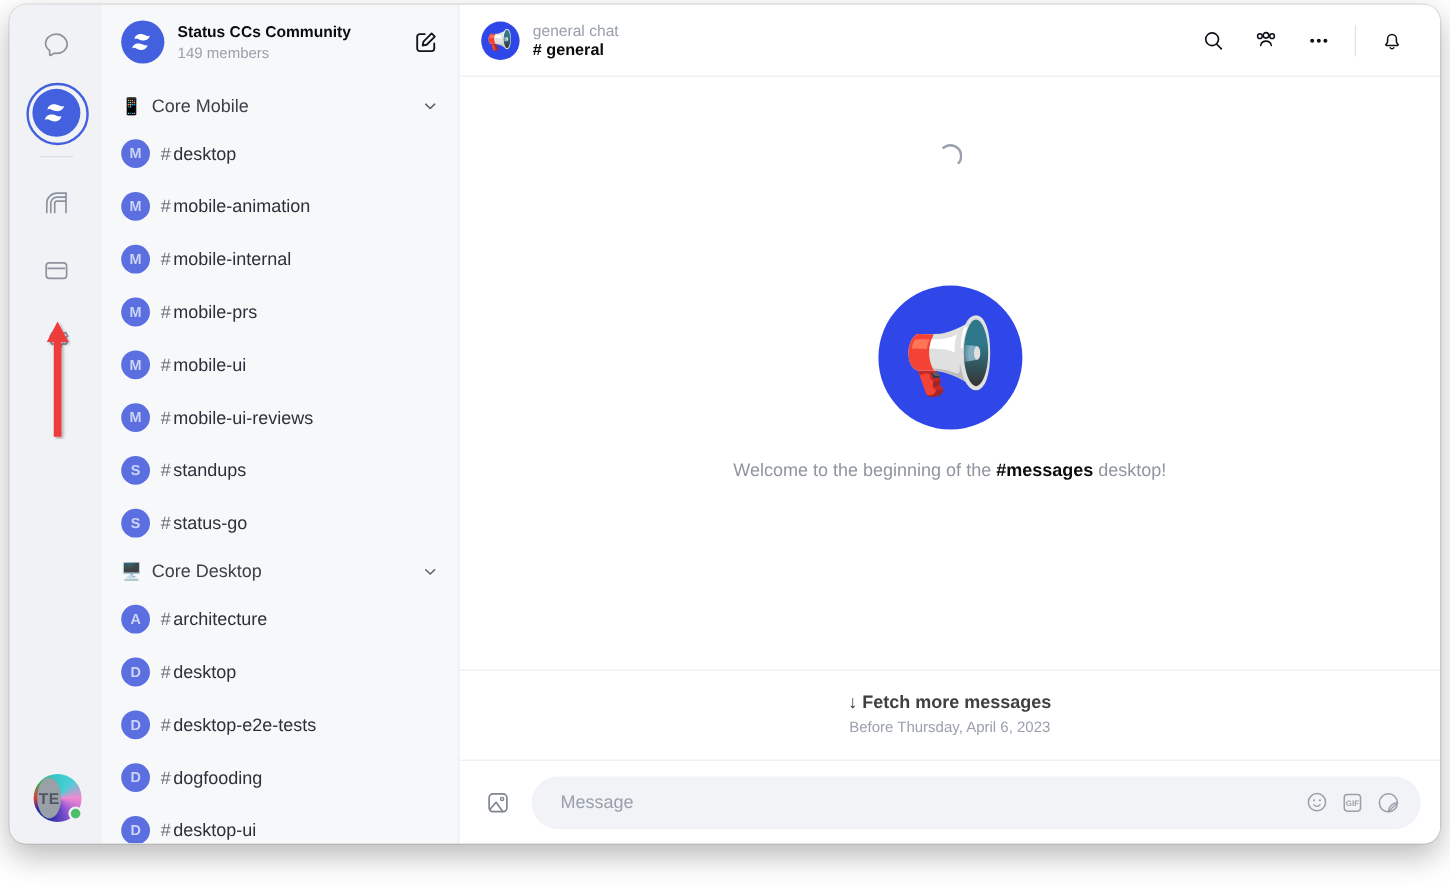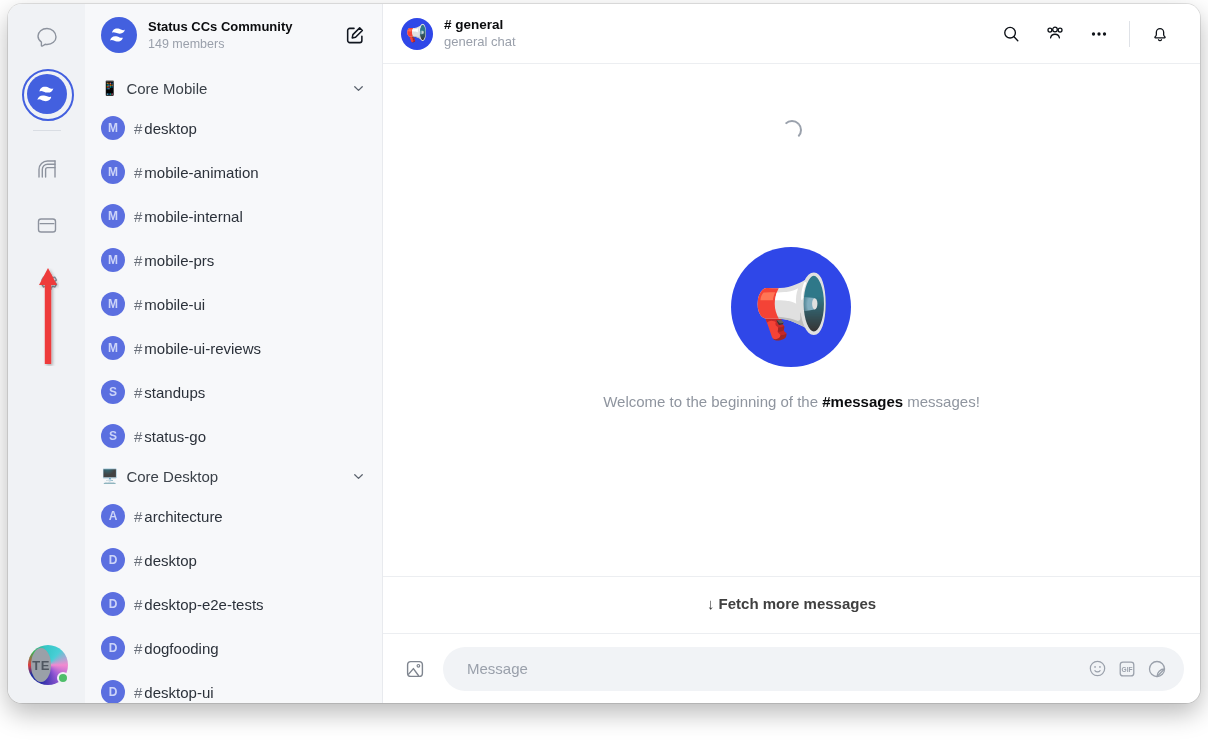--- a/index.html
+++ b/index.html
@@ -451,22 +451,22 @@
           <div class="channel-name"><span class="hash">#</span><span>desktop-ui</span></div>
         </div>
       </div>
   </div>
 
   <div id="main">
 
     <div id="chat-header">
       <div id="chat-avatar">📢</div>
       <div id="chat-titles">
+        <div id="chat-subtitle">general chat</div>
         <div id="chat-title"># general</div>
-        <div id="chat-subtitle">general chat</div>
       </div>
       <div id="header-actions">
         <div class="hdr-btn">
           <svg width="22" height="22" viewBox="0 0 24 24" fill="none">
             <circle cx="11" cy="10.6" r="5.8" stroke="#0d1117" stroke-width="1.5"></circle>
             <path d="M15.3 15.1L19.4 19.4" stroke="#0d1117" stroke-width="1.5" stroke-linecap="round"></path>
           </svg>
         </div>
         <div class="hdr-btn">
           <svg width="24" height="24" viewBox="0 0 26 26" fill="none">
@@ -490,26 +490,27 @@
             <path d="M10.4 18.3a1.8 1.8 0 003.2 0" stroke="#0d1117" stroke-width="1.4" stroke-linecap="round"></path>
           </svg>
         </div>
       </div>
     </div>
 
     <div id="messages">
       <div id="loading-spinner"></div>
       <div id="empty-state">
         <div id="empty-avatar">📢</div>
-        <div id="empty-sub"><span>Welcome to the beginning of the </span><span class="strong">#messages</span><span> messages!</span></div>
+        <div id="empty-sub"><span>Welcome to the beginning of the </span><span class="strong">#messages</span><span> desktop!</span></div>
       </div>
     </div>
 
     <div id="fetch-block">
       <div id="fetch-link">↓ Fetch more messages</div>
+      <div id="fetch-date">Before Thursday, April 6, 2023</div>
     </div>
 
     <div id="composer">
       <div id="attach-btn">
         <svg width="24" height="24" viewBox="0 0 24 24" fill="none">
           <rect x="4.6" y="4.6" width="14.8" height="14.8" rx="3.2" stroke="#7f858f" stroke-width="1.4"></rect>
           <circle cx="15.4" cy="8.8" r="1.3" stroke="#7f858f" stroke-width="1.2"></circle>
           <path d="M5.2 17.6l5.2-6 5.4 7.4" stroke="#7f858f" stroke-width="1.4" stroke-linejoin="round"></path>
         </svg>
       </div>

